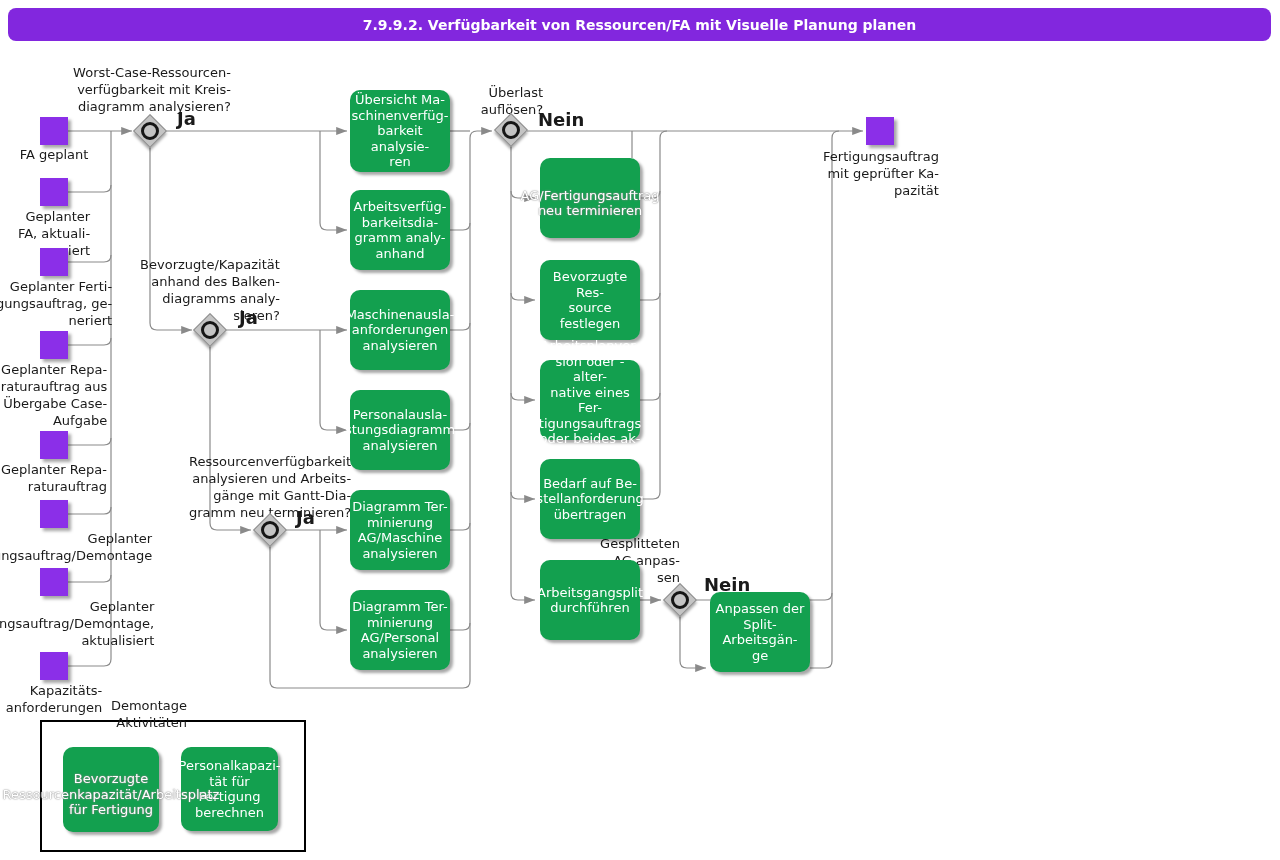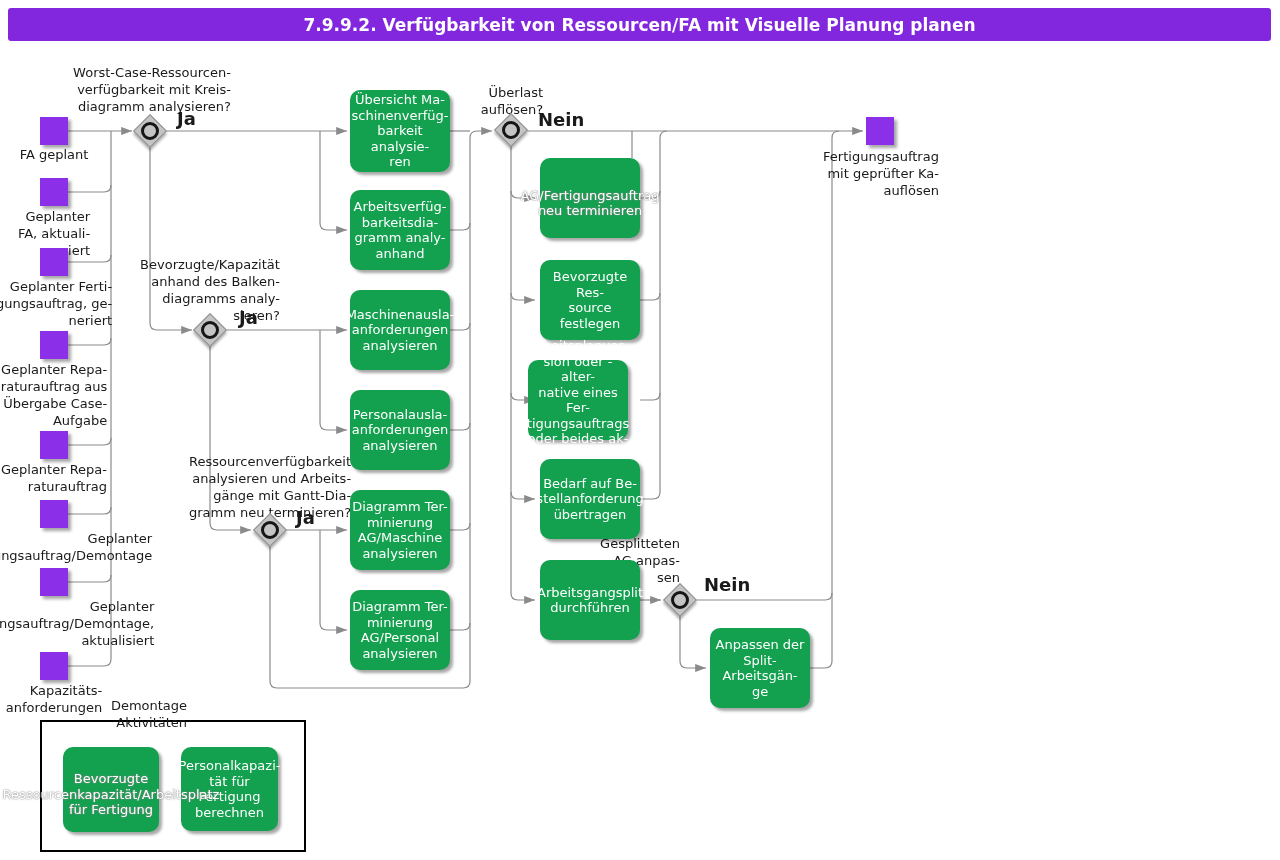--- a/index.html
+++ b/index.html
@@ -2,23 +2,23 @@
 <html style="--c-title: #8227DE; --c-event: #8B2FE8; --c-activity: #13A04F; --c-connector: #8A8A8A; --c-diamond: #C4C4C4;"><head>
 <meta charset="utf-8">
 <style>
   html,body{margin:0;padding:0;}
   body{
     width:1280px;height:860px;position:relative;overflow:hidden;background:#fff;
     font-family:"DejaVu Sans","Liberation Sans",sans-serif;color:#1a1a1a;
   }
   .titlebar{
     position:absolute;left:8px;top:8px;width:1263px;height:33px;
-    background:var(--c-title,#8227DE);border-radius:3px;
+    background:var(--c-title,#8227DE);border-radius:8px;
     display:flex;align-items:center;justify-content:center;
-    color:#fff;font-size:17px;font-weight:bold;
+    color:#fff;font-size:14px;font-weight:bold;
   }
   .evt{
     position:absolute;width:28px;height:28px;background:var(--c-event,#8B2FE8);
     box-shadow:3px 3px 3px rgba(0,0,0,.35);
   }
   .node-label{
     position:absolute;white-space:pre-line;text-align:right;
     font-size:13px;line-height:17px;transform:translateX(-50%);
     width:max-content;
   }
@@ -187,21 +187,21 @@
 gramm analy-
 anhand</div>
 </div>
 <div class="activity" style="left:350px;top:290px">
   <div class="lbl">Maschinenausla-
 anforderungen
 analysieren</div>
 </div>
 <div class="activity" style="left:350px;top:390px">
   <div class="lbl">Personalausla-
-anforderungen
+stungsdiagramm
 analysieren</div>
 </div>
 <div class="activity" style="left:350px;top:490px">
   <div class="lbl">Diagramm Ter-
 minierung
 AG/Maschine
 analysieren</div>
 </div>
 <div class="activity" style="left:350px;top:590px">
   <div class="lbl">Diagramm Ter-
@@ -211,47 +211,47 @@
 </div>
 
 <div class="activity" style="left:540px;top:158px">
   <div class="lbl halo">AG/Fertigungsauftrag
 neu terminieren</div>
 </div>
 <div class="activity" style="left:540px;top:260px">
   <div class="lbl">Bevorzugte Res-
 source festlegen</div>
 </div>
-<div class="activity" style="left:528px;top:360px">
+<div class="activity" style="left:540px;top:360px">
   <div class="lbl">Arbeitsplanver-
 sion oder -alter-
 native eines Fer-
 tigungsauftrags
 oder beides ak-
 tualisieren</div>
 </div>
 <div class="activity" style="left:540px;top:459px">
   <div class="lbl">Bedarf auf Be-
 stellanforderung
 übertragen</div>
 </div>
 <div class="activity" style="left:540px;top:560px">
   <div class="lbl">Arbeitsgangsplit
 durchführen</div>
 </div>
-<div class="activity" style="left:710px;top:628px">
+<div class="activity" style="left:710px;top:592px">
   <div class="lbl">Anpassen der
 Split-Arbeitsgän-
 ge</div>
 </div>
 
 <div class="evt" style="left:866px;top:117px"></div>
 <div class="node-label" style="left:881px;top:148px">Fertigungsauftrag
 mit geprüfter Ka-
-auflösen</div>
+pazität</div>
 
 <div class="node-label" style="left:149px;top:697px;z-index:4">Demontage
 Aktivitäten</div>
 <div class="group-box"></div>
 <div class="activity" style="left:63px;top:747px;width:96px;height:85px;z-index:4">
   <div class="lbl halo">Bevorzugte
 Ressourcenkapazität/Arbeitsplatz
 für Fertigung</div>
 </div>
 <div class="activity" style="left:181px;top:747px;width:97px;height:84px;z-index:3">

